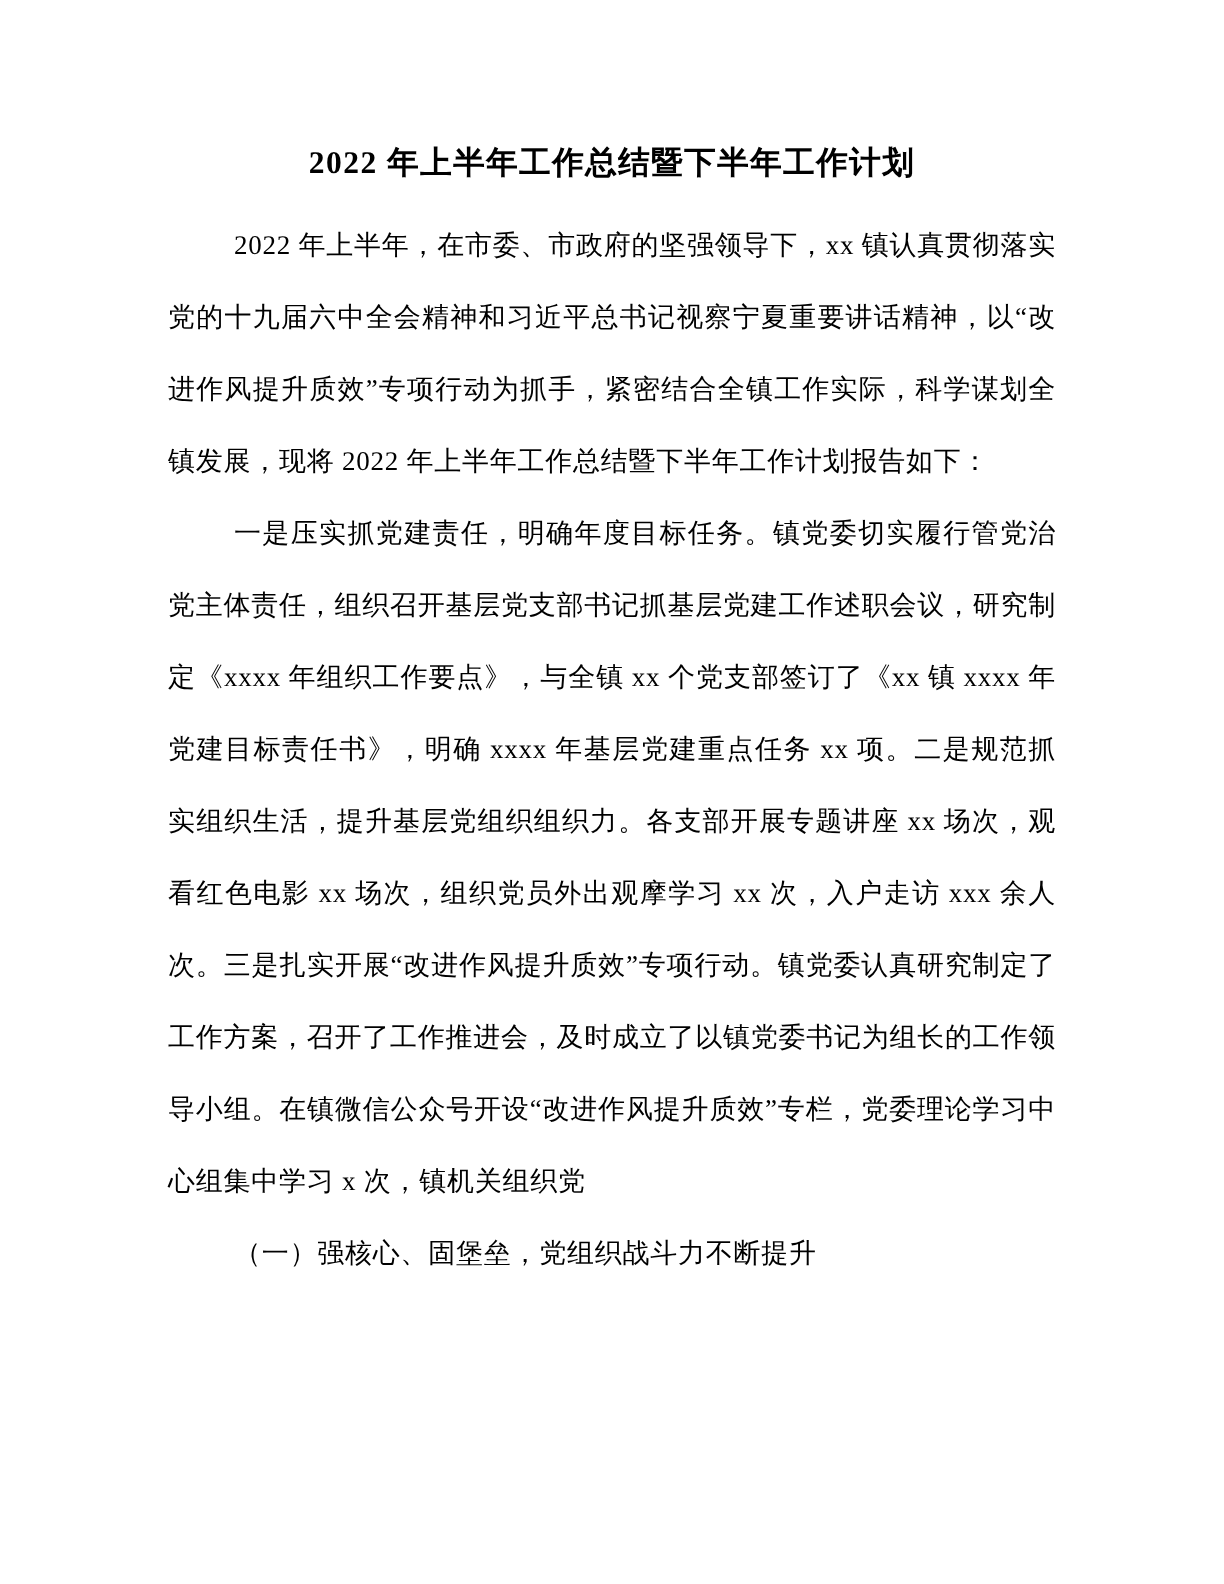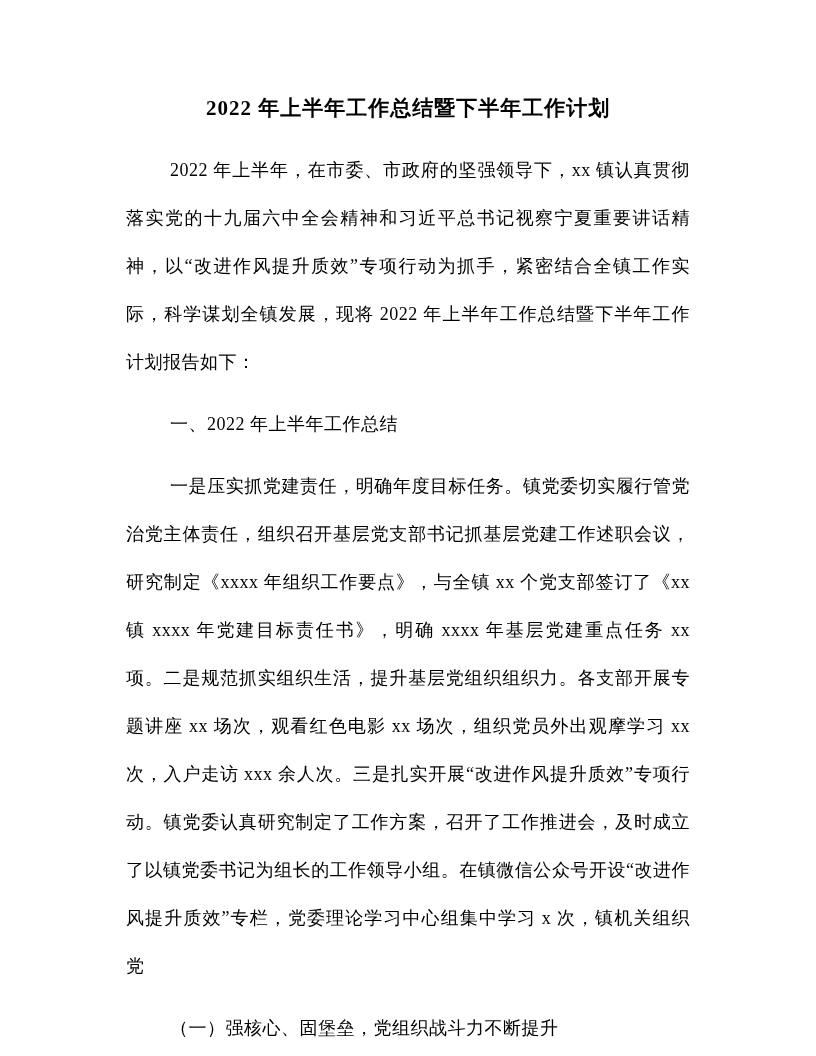--- a/index.html
+++ b/index.html
@@ -21,36 +21,35 @@
   }
   .doc-title {
     margin: 0 0 7px 0;
     font-size: 21px;
     font-weight: bold;
     line-height: 48px;
     text-align: center;
     letter-spacing: 1px;
   }
   .para {
-    margin: 14px;
+    margin: 0;
     font-size: 18px;
     font-weight: normal;
     line-height: 48px;
     letter-spacing: 0.5px;
     text-align: justify;
     text-indent: 44px;
     word-break: break-all;
   }
 </style>
 </head>
 <body>
 
 <div class="page">
   <h1 class="doc-title">2022 年上半年工作总结暨下半年工作计划</h1>
 
   <p class="para">2022 年上半年，在市委、市政府的坚强领导下，xx 镇认真贯彻落实党的十九届六中全会精神和习近平总书记视察宁夏重要讲话精神，以“改进作风提升质效”专项行动为抓手，紧密结合全镇工作实际，科学谋划全镇发展，现将 2022 年上半年工作总结暨下半年工作计划报告如下：</p>
 
-  <p class="para">一、2022 年上半年工作总结</p>
 
   <p class="para">一是压实抓党建责任，明确年度目标任务。镇党委切实履行管党治党主体责任，组织召开基层党支部书记抓基层党建工作述职会议，研究制定《xxxx 年组织工作要点》，与全镇 xx 个党支部签订了《xx 镇 xxxx 年党建目标责任书》，明确 xxxx 年基层党建重点任务 xx 项。二是规范抓实组织生活，提升基层党组织组织力。各支部开展专题讲座 xx 场次，观看红色电影 xx 场次，组织党员外出观摩学习 xx 次，入户走访 xxx 余人次。三是扎实开展“改进作风提升质效”专项行动。镇党委认真研究制定了工作方案，召开了工作推进会，及时成立了以镇党委书记为组长的工作领导小组。在镇微信公众号开设“改进作风提升质效”专栏，党委理论学习中心组集中学习 x 次，镇机关组织党</p>
 
   <p class="para">（一）强核心、固堡垒，党组织战斗力不断提升</p>
 </div>
 
 </body></html>

